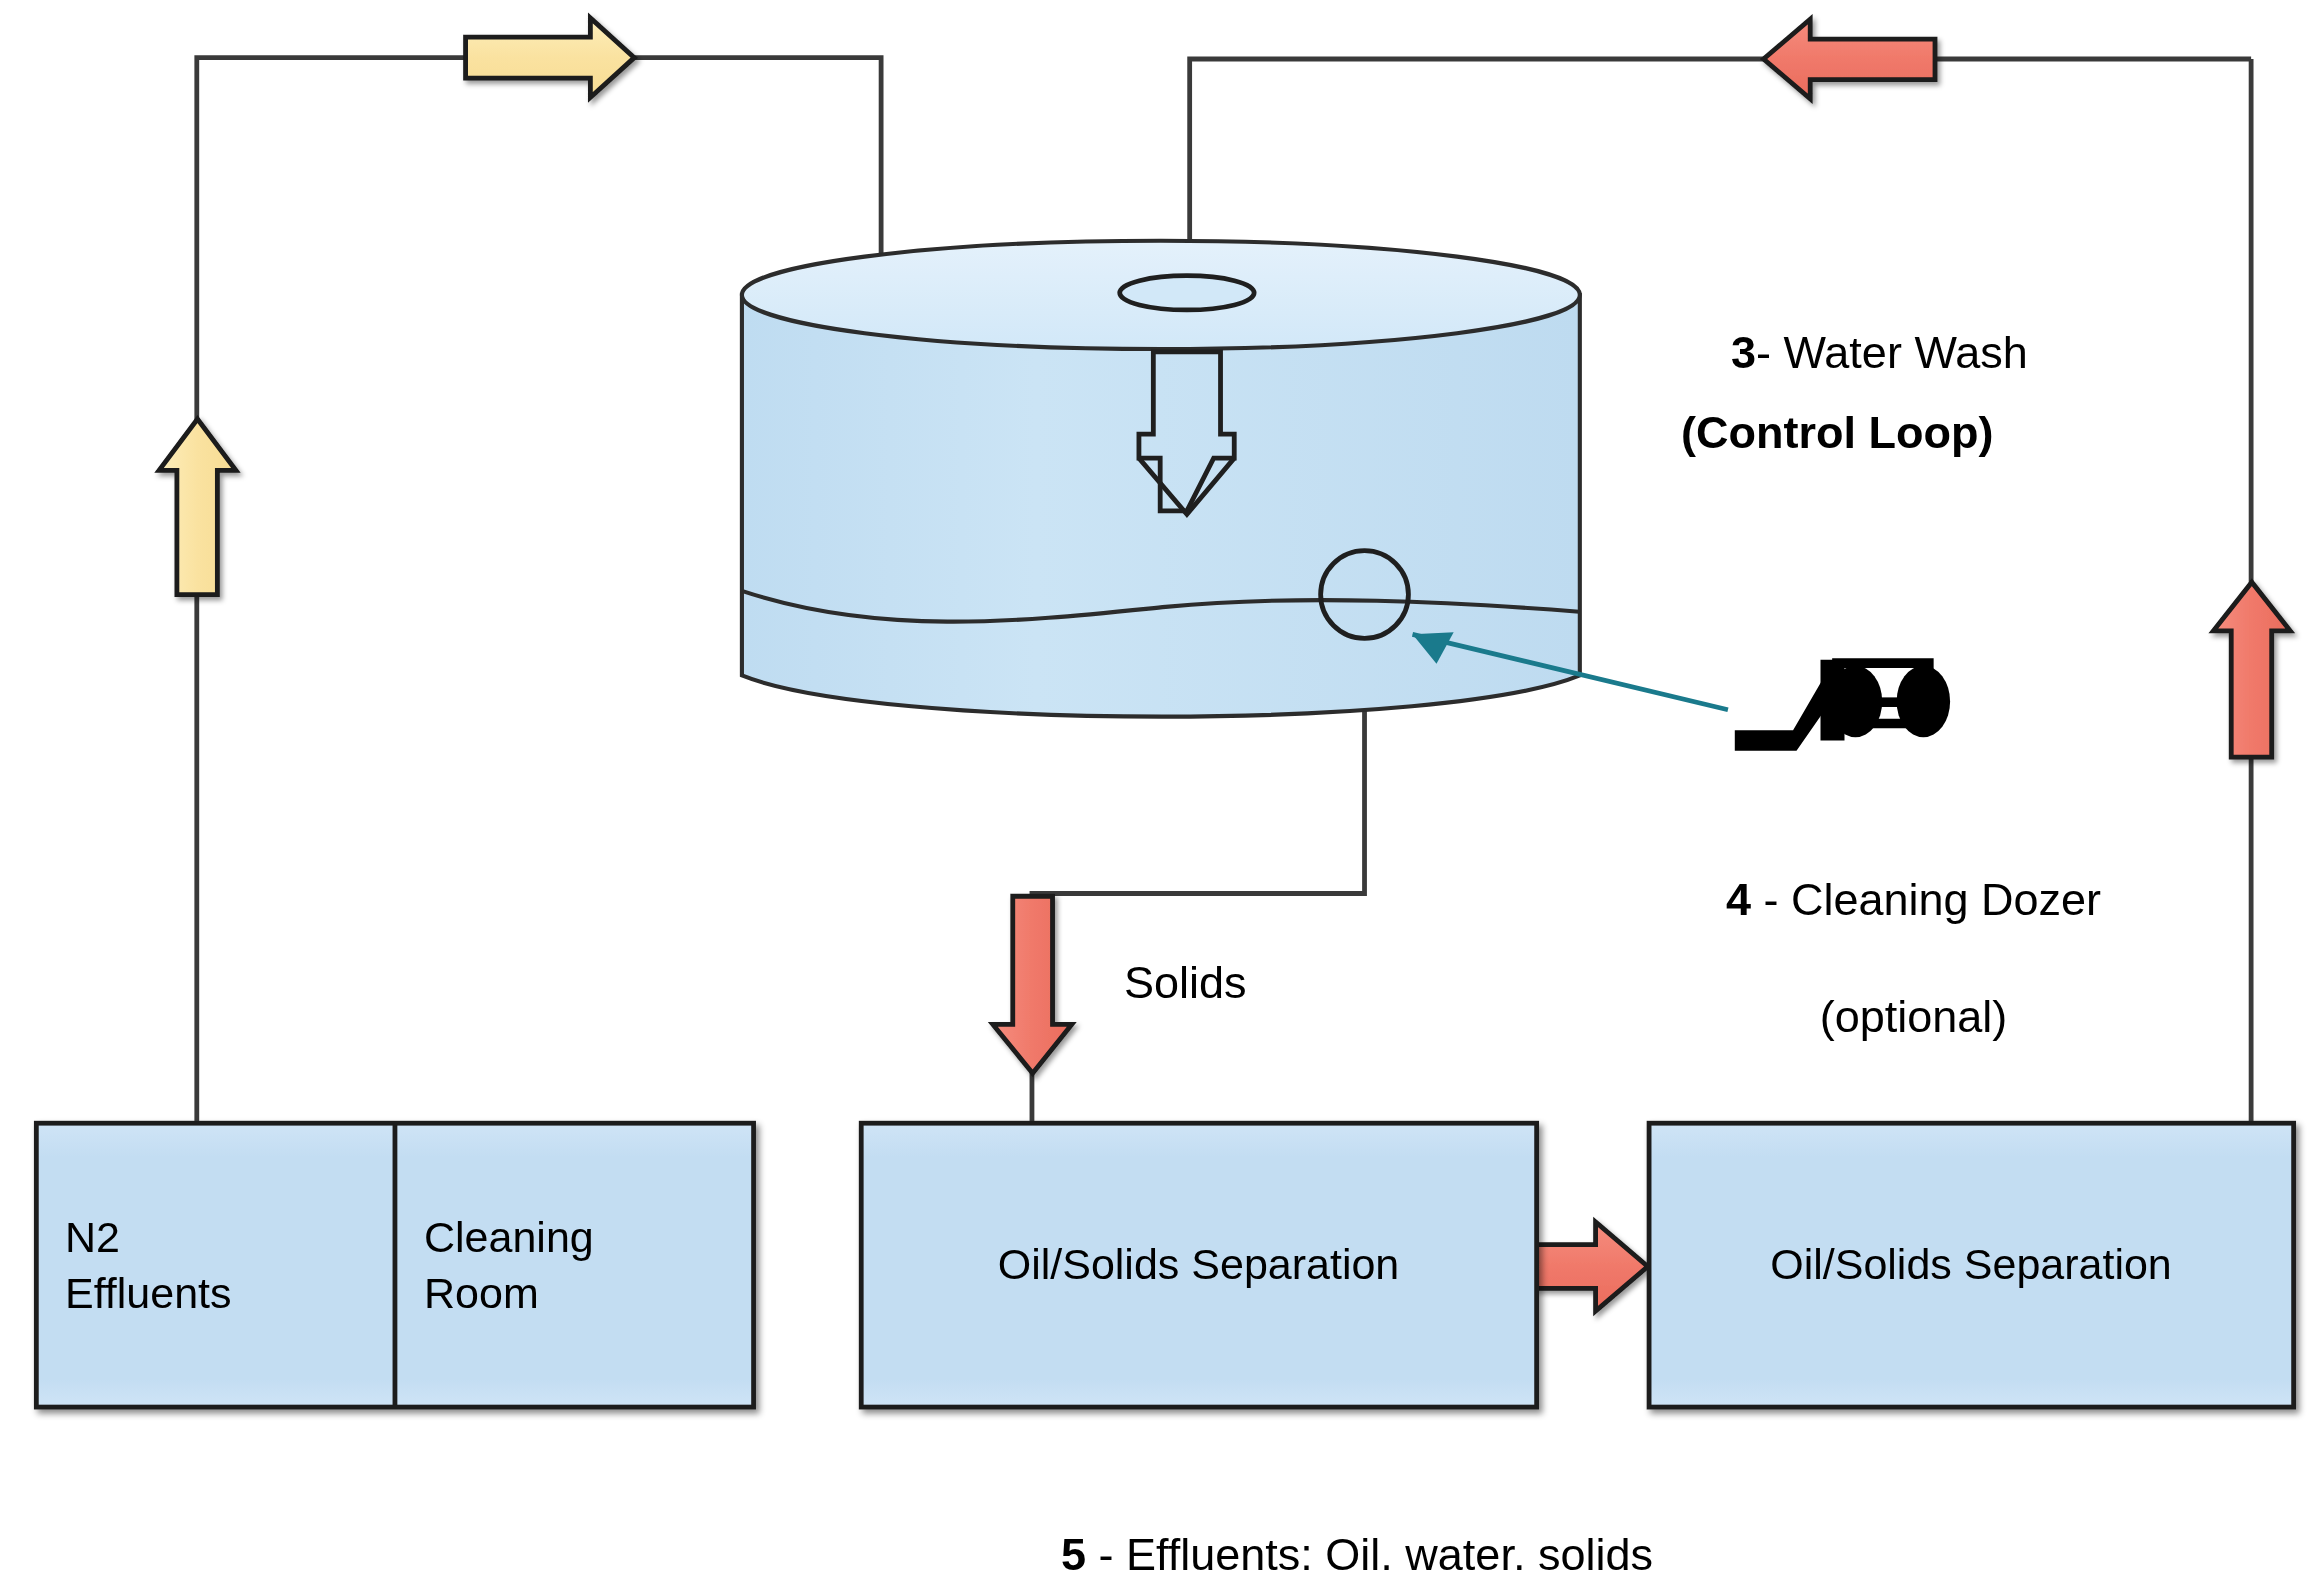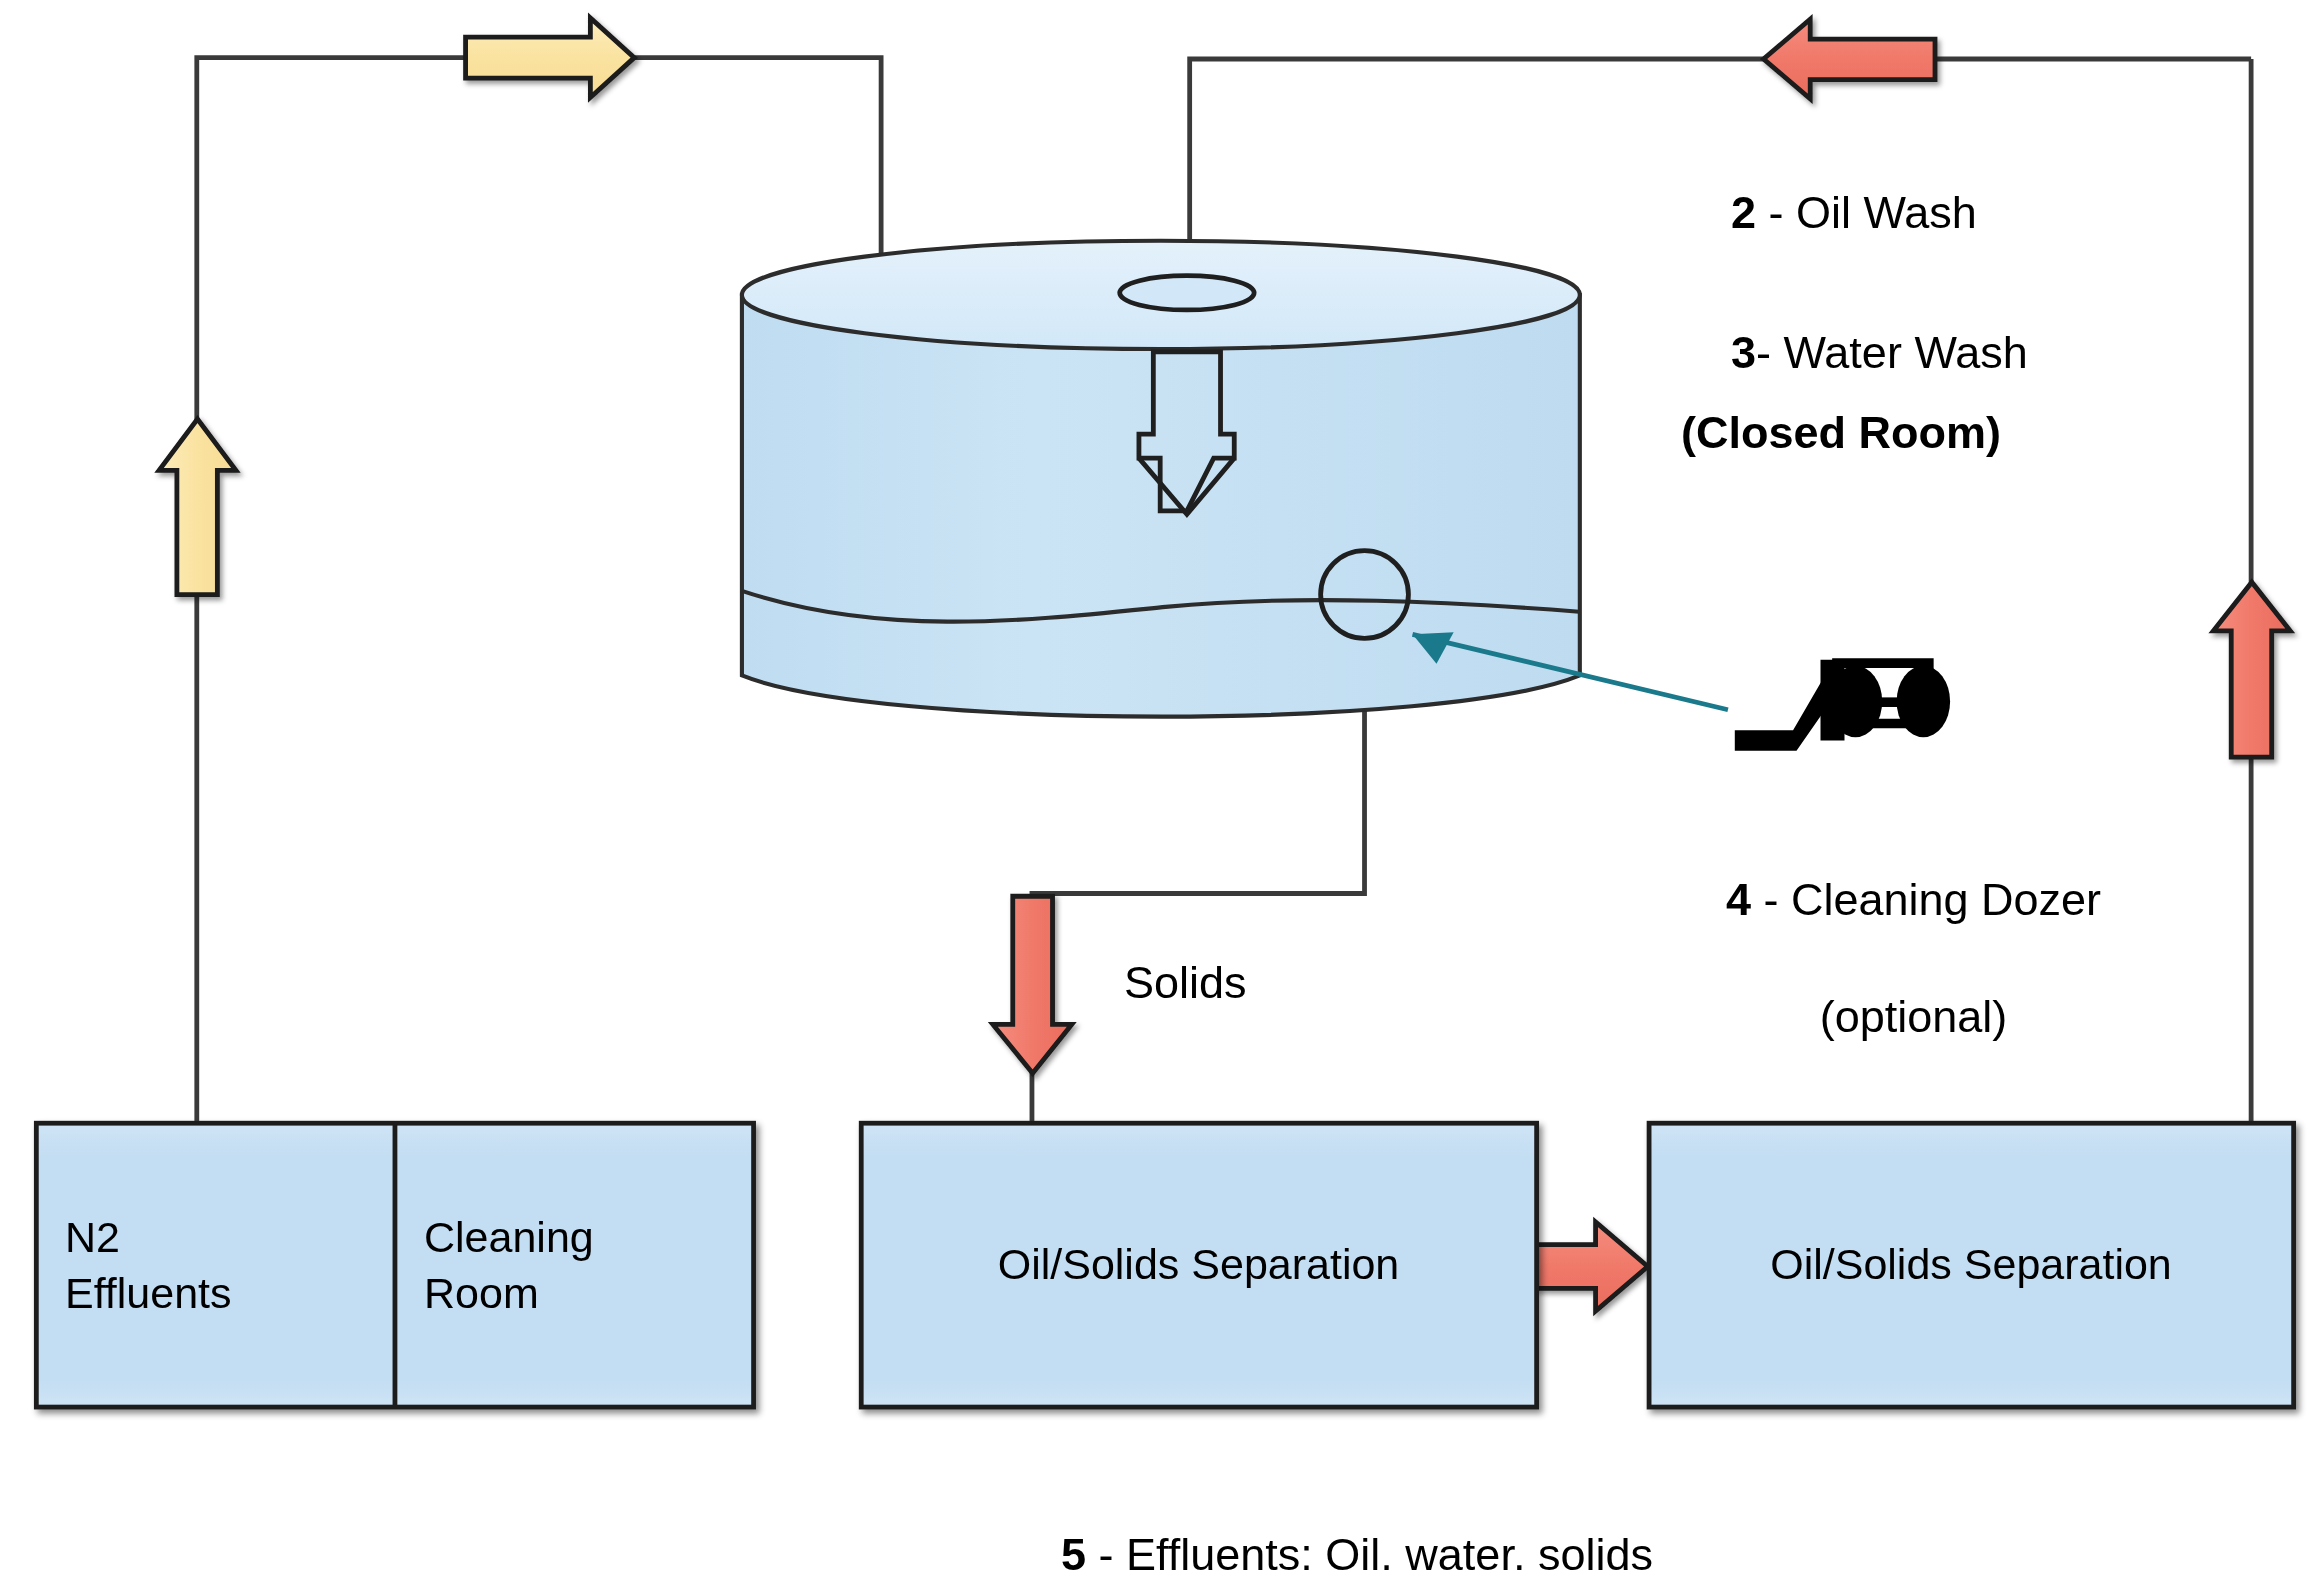--- a/index.html
+++ b/index.html
@@ -201,29 +201,26 @@
       <rect x="1256" y="1638" width="985" height="414" fill="url(#gradBox)" stroke="#1f1f1f" stroke-width="7"></rect>
     </g>
 
     <g filter="url(#softShadow)">
       <rect x="2405" y="1638" width="940" height="414" fill="url(#gradBox)" stroke="#1f1f1f" stroke-width="7"></rect>
     </g>
 
   </svg>
 
 
-  <div class="lbl" style="left:1681px;top:125px;font-size:45px;">
-    <span class="t-num">2</span><span> - Oil Wash</span>
-  </div>
 
   <div class="lbl" style="left:1681px;top:265px;font-size:45px;">
     <span class="t-num">3</span><span>- Water Wash</span>
   </div>
 
-  <div class="lbl bold" style="left:1681px;top:404px;font-size:45px;">(Closed Room)</div>
+  <div class="lbl bold" style="left:1681px;top:404px;font-size:45px;">(Control Loop)</div>
 
   <div class="lbl" style="left:1628px;top:812px;font-size:45px;text-align:center;width:521px;">
     <span class="t-num">4</span><span> - Cleaning Dozer</span><br>
     <span>(optional)</span>
   </div>
 
   <div class="lbl" style="left:1124px;top:954px;font-size:45px;">Solids</div>
 
   <div class="lbl" style="left:1011px;top:1467px;font-size:45px;">
     <span class="t-num">5</span><span> - Effluents: Oil, water, solids</span>

